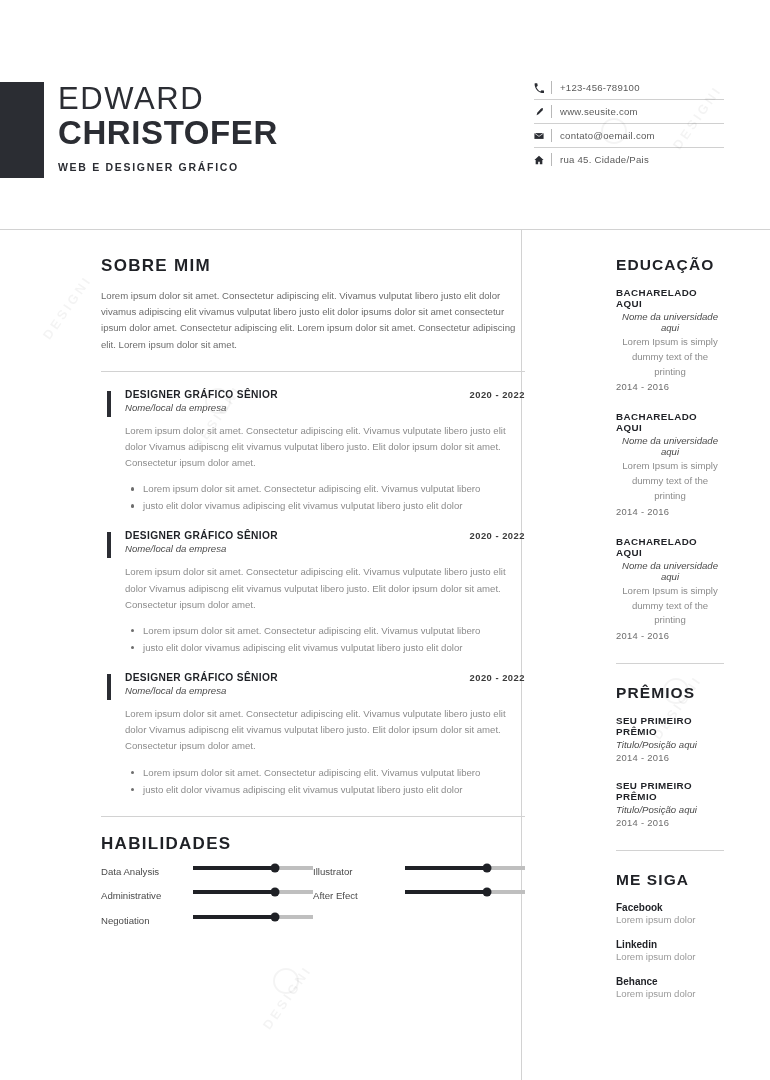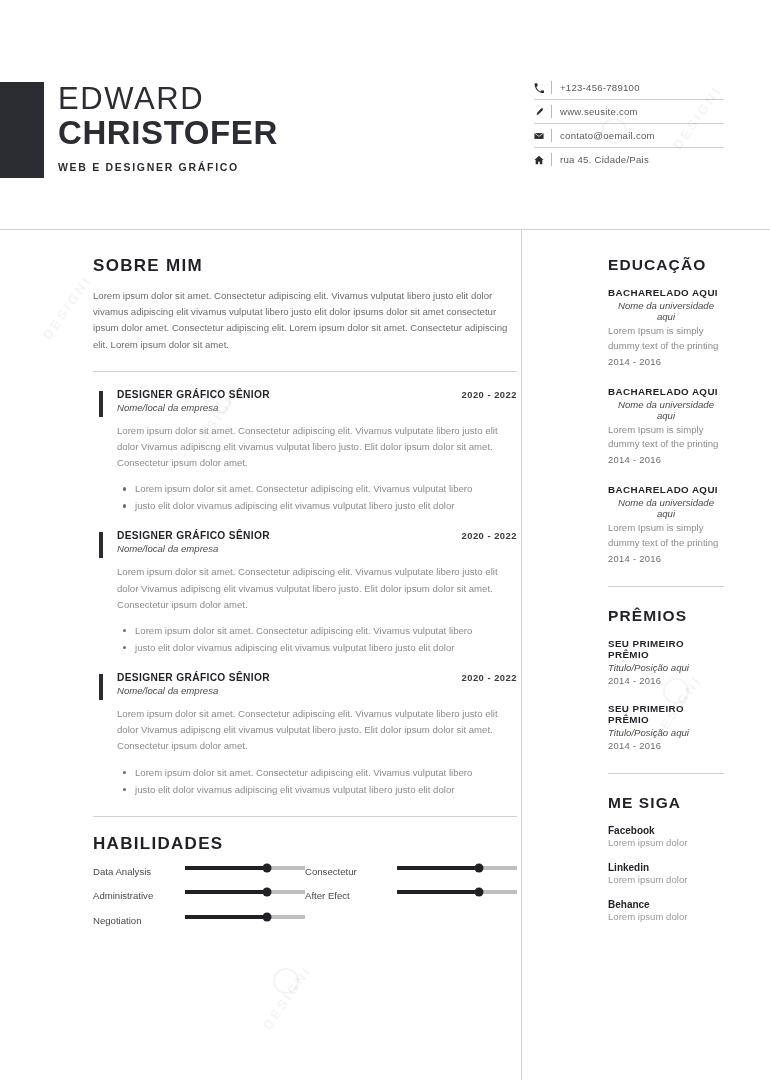--- a/index.html
+++ b/index.html
@@ -121,21 +121,21 @@
     left: 521px;
     top: 230px;
     width: 1px;
     height: 850px;
     background: #d2d2d2;
   }
 
   .main {
     position: absolute;
     top: 230px;
-    left: 4px;
+    left: 12px;
     right: 0;
     display: flex;
     padding-left: 45px;
   }
   .col-left {
     width: 521px;
     padding: 26px 44px 0 44px;
     box-sizing: border-box;
   }
   .col-right {
@@ -308,20 +308,21 @@
     font-style: italic;
     color: #4a4a4a;
     margin-top: 2px;
     text-align: center;
   }
   .edu-desc {
     font-size: 9.6px;
     line-height: 14.8px;
     color: #8c8c8c;
     margin-top: 2px;
+    text-align: center;
   }
   .edu-date {
     font-size: 9.4px;
     color: #6d6d6d;
     letter-spacing: 0.3px;
     margin-top: 2px;
   }
 
   .award-item {
     margin-bottom: 17px;
@@ -531,21 +532,21 @@
               <span class="skill-label">Negotiation</span>
               <span class="skill-track">
                 <span class="skill-fill" style="width: 68%;"></span>
                 <span class="skill-knob" style="left: 68%;"></span>
               </span>
             </div>
           </div>
 
           <div class="skills-col">
             <div class="skill-row">
-              <span class="skill-label">Consectetur</span>
+              <span class="skill-label">Illustrator</span>
               <span class="skill-track">
                 <span class="skill-fill" style="width: 68%;"></span>
                 <span class="skill-knob" style="left: 68%;"></span>
               </span>
             </div>
             <div class="skill-row">
               <span class="skill-label">After Efect</span>
               <span class="skill-track">
                 <span class="skill-fill" style="width: 68%;"></span>
                 <span class="skill-knob" style="left: 68%;"></span>

